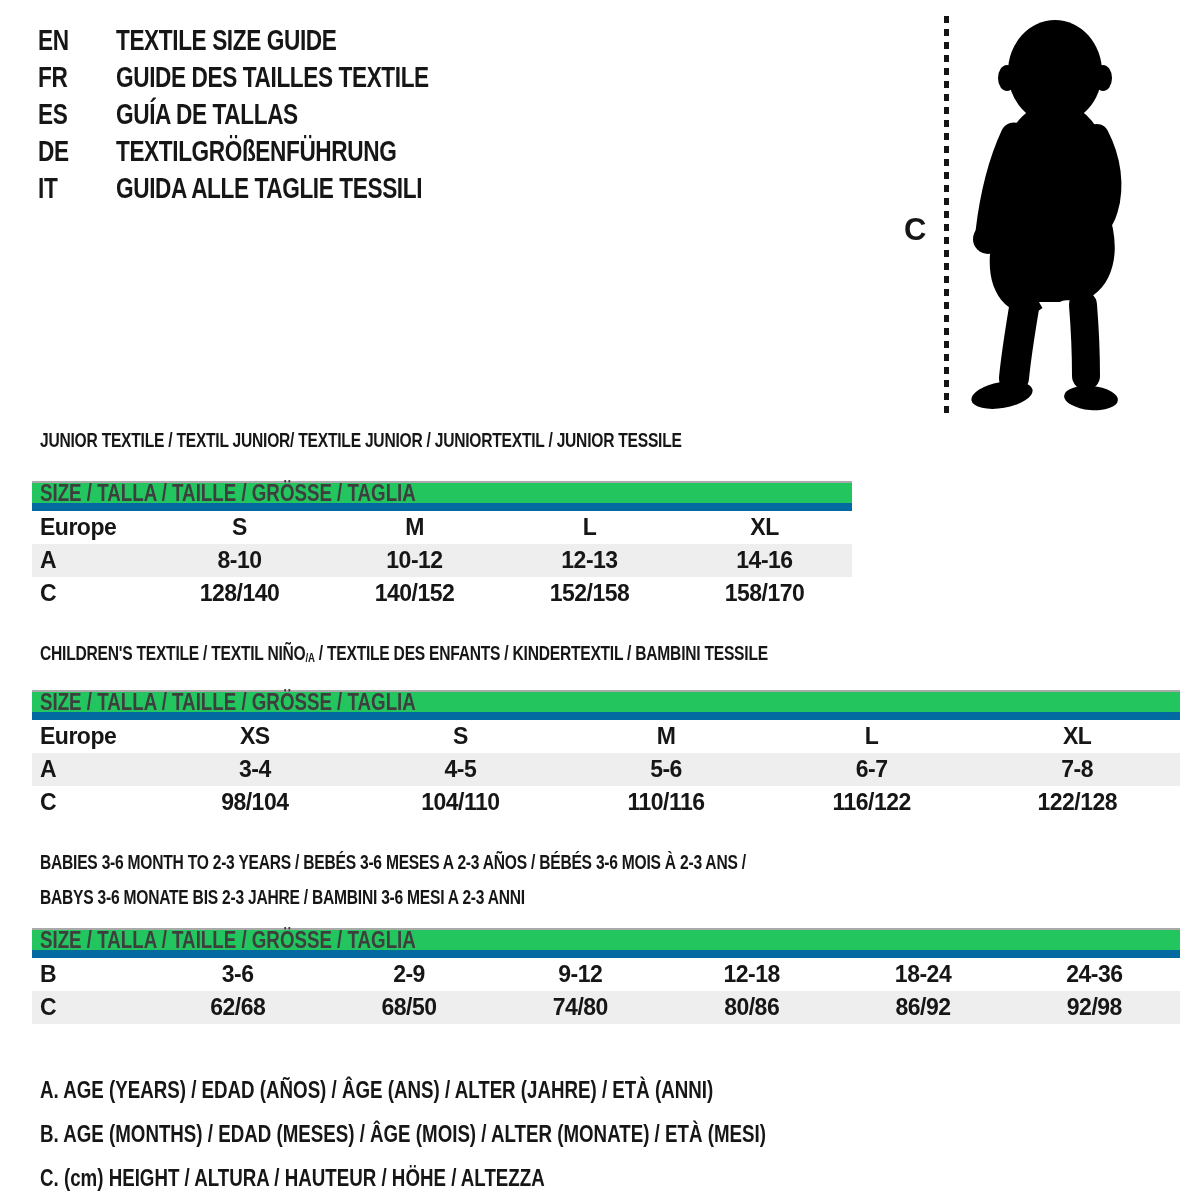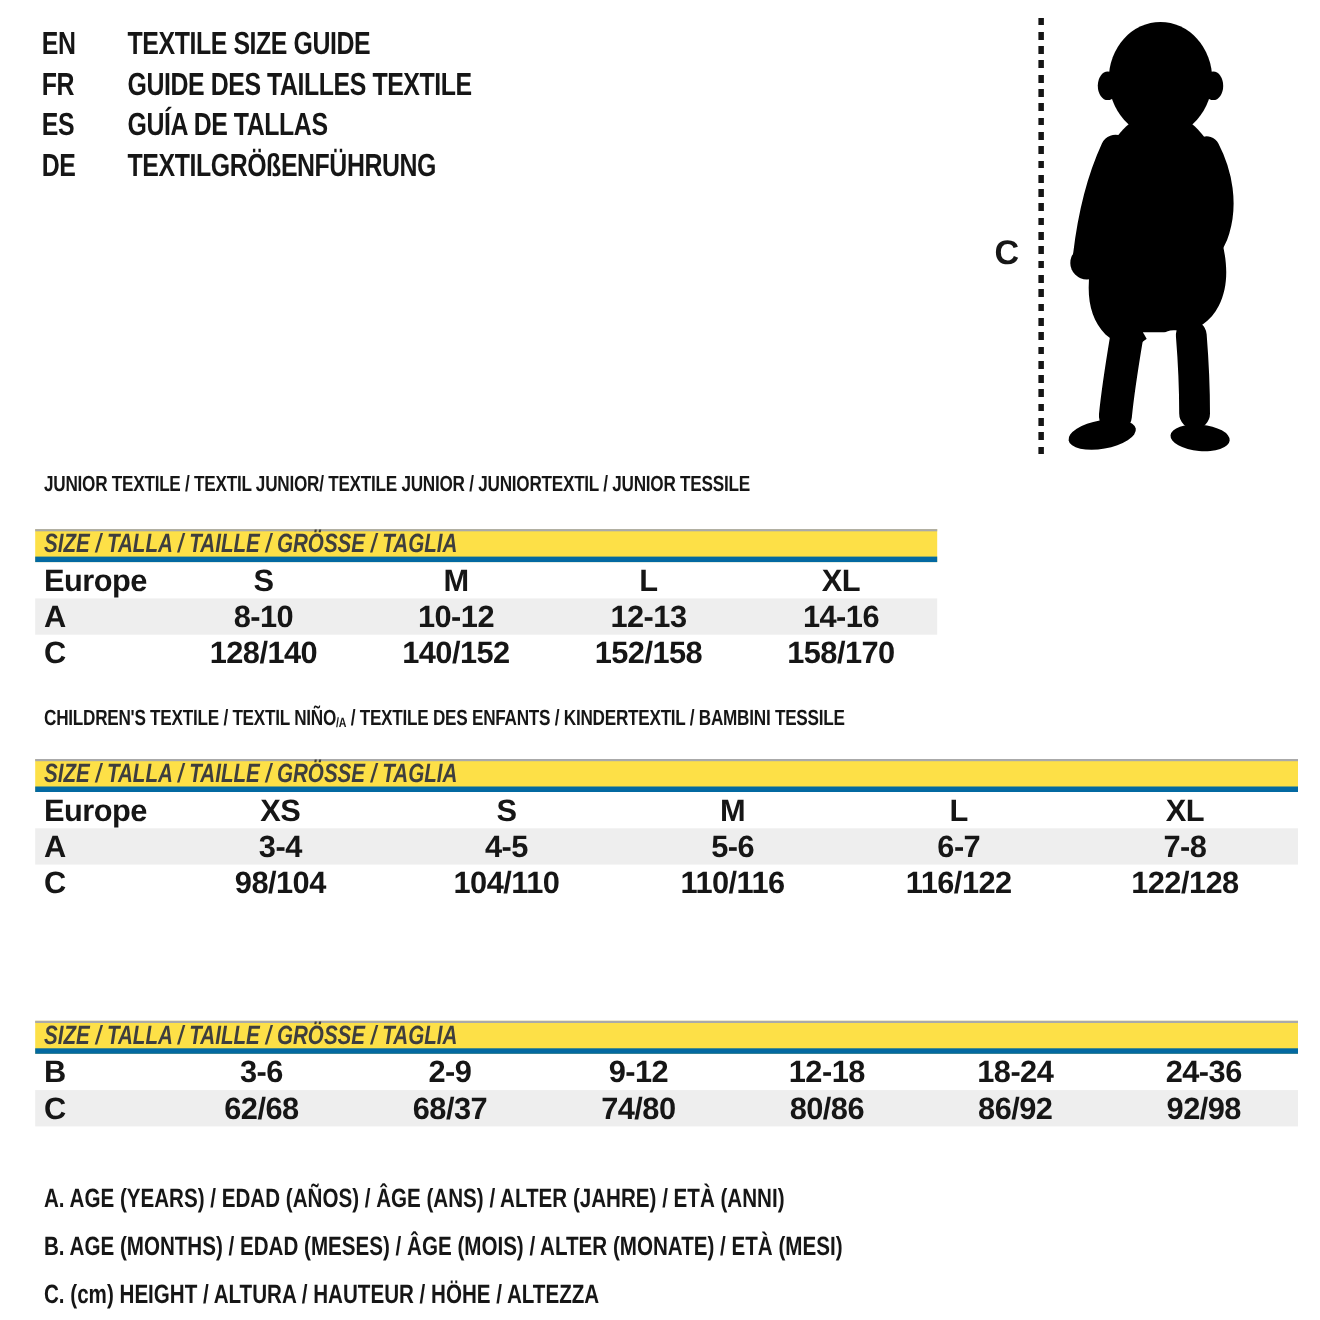--- a/index.html
+++ b/index.html
@@ -24,24 +24,24 @@
   #h-junior{left:40px;top:429px;}
   #h-children{left:40px;top:642px;}
   #h-babies{left:40px;top:845px;line-height:35px;}
   .sub{font-size:0.62em;vertical-align:-0.18em;}
 
   
   .size-table{position:absolute;}
   #t-junior{left:32px;top:481px;width:820px;}
   #t-children{left:32px;top:690px;width:1148px;}
   #t-babies{left:32px;top:928px;width:1148px;}
-  .size-bar{height:30px;background:#fde047;color:#3e3e3e;display:flex;align-items:center;
-            padding-left:8px;font-size:24px;border-top:2px solid #aaaaaa;border-bottom:5px solid #0369a1;
-            box-sizing:border-box;font-style:italic;}
-  .size-row{display:flex;align-items:center;height:33px;font-size:28px;letter-spacing:-0.5px;}
+  .size-bar{height:30px;background:#22c55e;color:#3e3e3e;display:flex;align-items:center;
+            padding-left:8px;font-size:24px;border-top:2px solid #aaaaaa;border-bottom:8px solid #0369a1;
+            box-sizing:border-box;}
+  .size-row{display:flex;align-items:center;height:33px;font-size:23px;letter-spacing:-0.5px;justify-content:flex-end;}
   .size-row.shaded{background:#eeeeee;}
   .row-label{width:120px;flex:0 0 120px;padding-left:8px;box-sizing:border-box;}
   .row-cell{flex:1;text-align:center;}
 
   
   .legend{position:absolute;left:40px;top:1068px;font-size:24px;line-height:44px;}
 </style>
 </head>
 <body>
 
@@ -56,20 +56,24 @@
         <div class="lang-code"><span class="cond">FR</span></div>
         <div class="lang-title"><span class="cond">GUIDE DES TAILLES TEXTILE</span></div>
       </div>
       <div class="lang-row">
         <div class="lang-code"><span class="cond">ES</span></div>
         <div class="lang-title"><span class="cond">GUÍA DE TALLAS</span></div>
       </div>
       <div class="lang-row">
         <div class="lang-code"><span class="cond">DE</span></div>
         <div class="lang-title"><span class="cond">TEXTILGRÖßENFÜHRUNG</span></div>
+      </div>
+      <div class="lang-row">
+        <div class="lang-code"><span class="cond">IT</span></div>
+        <div class="lang-title"><span class="cond">GUIDA ALLE TAGLIE TESSILI</span></div>
       </div>
     </div>
 
   <div class="figure-line"></div>
   <div class="figure-label">C</div>
   <svg class="silhouette" viewBox="0 0 190 412" aria-hidden="true">
     <g fill="#000000" stroke="none">
       <ellipse cx="97" cy="60" rx="47" ry="52"></ellipse>
       <ellipse cx="49" cy="66" rx="9" ry="13"></ellipse>
       <ellipse cx="145" cy="66" rx="9" ry="13"></ellipse>
@@ -142,37 +146,41 @@
       <div class="size-row">
         <div class="row-label">C</div>
         <div class="row-cell">98/104</div>
         <div class="row-cell">104/110</div>
         <div class="row-cell">110/116</div>
         <div class="row-cell">116/122</div>
         <div class="row-cell">122/128</div>
       </div>
     </div>
 
+  <div class="sec-heading" id="h-babies">
+    <div><span class="cond">BABIES 3-6 MONTH TO 2-3 YEARS / BEBÉS 3-6 MESES A 2-3 AÑOS / BÉBÉS 3-6 MOIS À 2-3 ANS /</span></div>
+    <div><span class="cond">BABYS 3-6 MONATE BIS 2-3 JAHRE / BAMBINI 3-6 MESI A 2-3 ANNI</span></div>
+  </div>
   <div class="size-table" id="t-babies">
     <div class="size-bar">
       <span class="cond">SIZE / TALLA / TAILLE / GRÖSSE / TAGLIA</span>
     </div>
   <div class="size-row">
         <div class="row-label">B</div>
         <div class="row-cell">3-6</div>
         <div class="row-cell">2-9</div>
         <div class="row-cell">9-12</div>
         <div class="row-cell">12-18</div>
         <div class="row-cell">18-24</div>
         <div class="row-cell">24-36</div>
       </div>
       <div class="size-row shaded">
         <div class="row-label">C</div>
         <div class="row-cell">62/68</div>
-        <div class="row-cell">68/37</div>
+        <div class="row-cell">68/50</div>
         <div class="row-cell">74/80</div>
         <div class="row-cell">80/86</div>
         <div class="row-cell">86/92</div>
         <div class="row-cell">92/98</div>
       </div>
     </div>
 
   <div class="legend">
     <div><span class="cond">A. AGE (YEARS) / EDAD (AÑOS) / ÂGE (ANS) / ALTER (JAHRE) / ETÀ (ANNI)</span></div>
     <div><span class="cond">B. AGE (MONTHS) / EDAD (MESES) / ÂGE (MOIS) / ALTER (MONATE) / ETÀ (MESI)</span></div>

